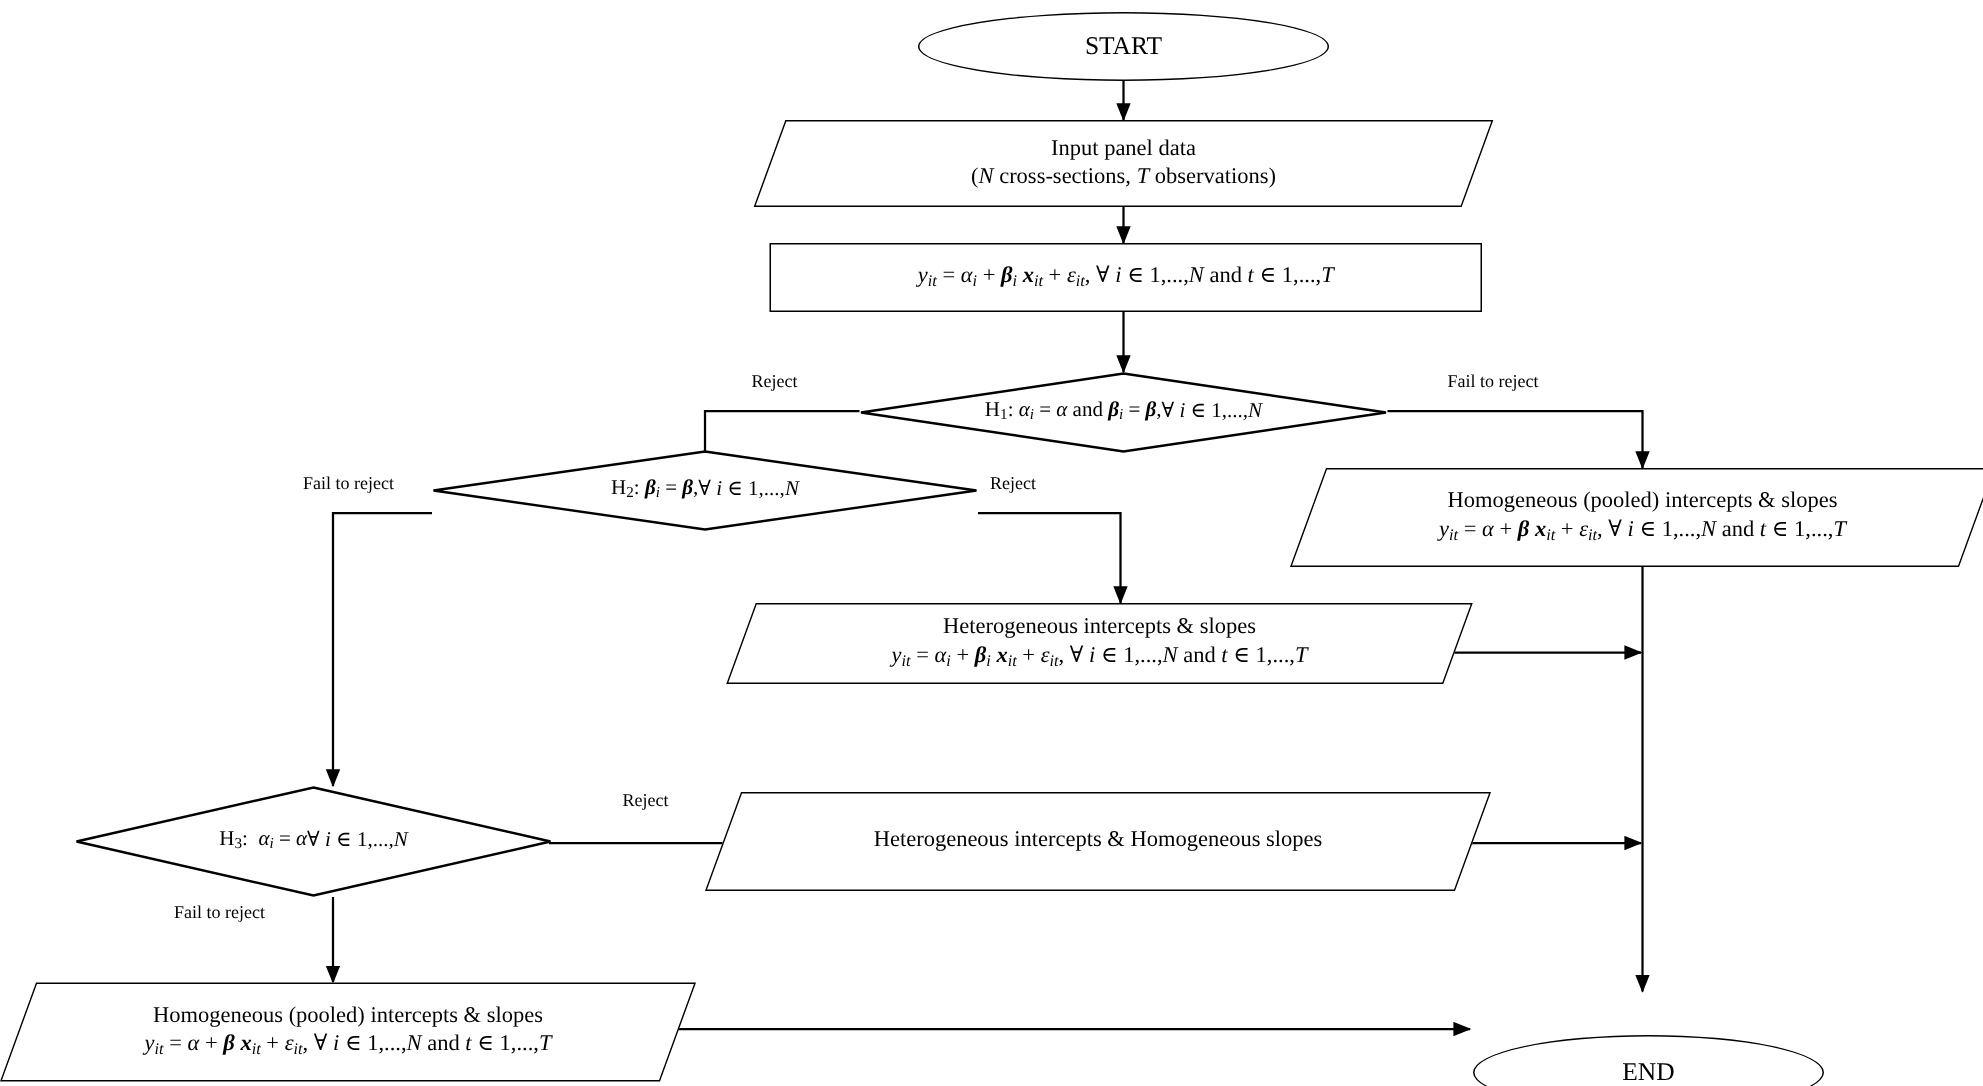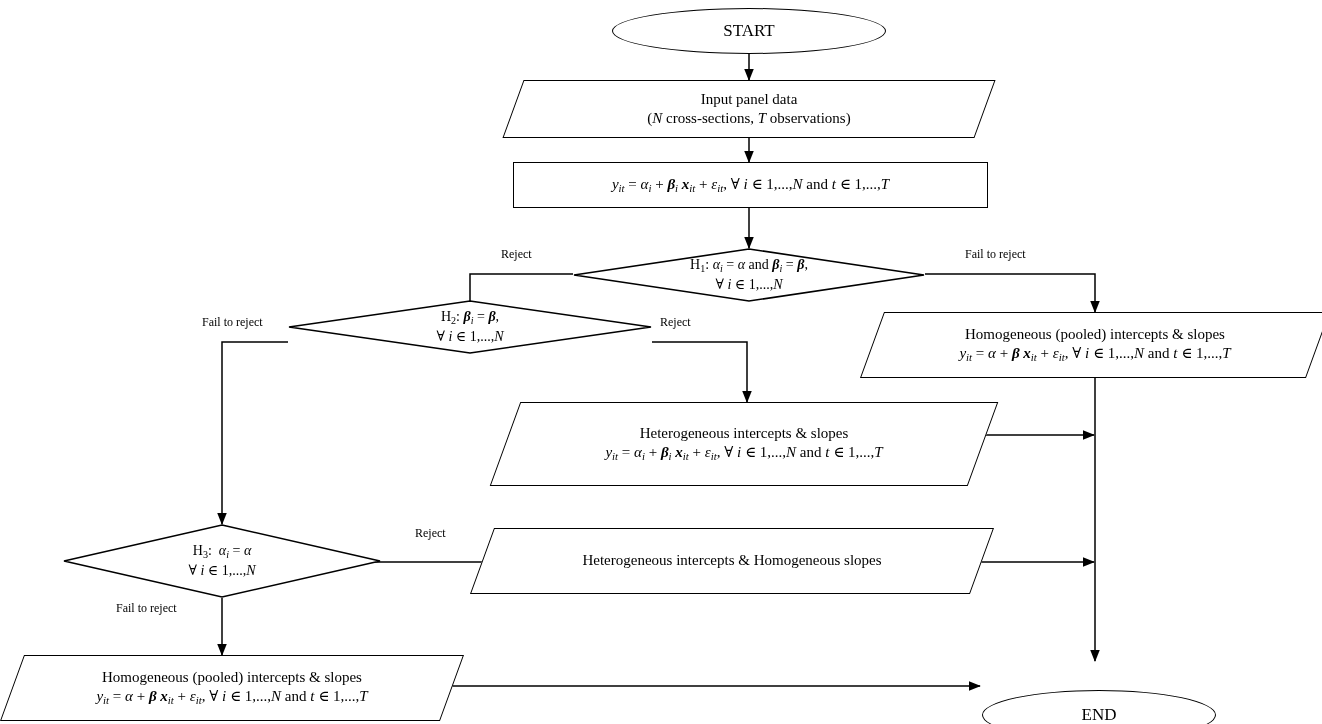--- a/index.html
+++ b/index.html
@@ -86,21 +86,20 @@
     position: absolute;
     left: 0; top: 0;
     width: 100%; height: 100%;
     z-index: 1;
   }
   .decision .content {
     position: relative;
     z-index: 2;
     width: 100%;
     display: flex;
-    flex-direction: column;
     align-items: center;
     justify-content: center;
   }
 
   
   .edge-label {
     position: absolute;
     font-size: 12px;
     white-space: nowrap;
     background: transparent;
@@ -192,21 +191,21 @@
     <div class="content">
       <span class="line1">
         H<span class="sub nm">2</span>: <span class="mb">β</span><span class="sub mi">i</span> = <span class="mb">β</span>,
       </span>
       <span class="line2">
         ∀ <span class="mi">i</span> ∈ 1,...,<span class="mi">N</span>
       </span>
     </div>
   </div>
 
-  <div class="node decision" style="left:63px; top:524px; width:318px; height:74px;align-items:center;">
+  <div class="node decision" style="left:50px; top:524px; width:318px; height:74px;align-items:center;">
     <svg class="diamond-svg" viewBox="0 0 318 74" preserveAspectRatio="none">
       <polygon points="159,1 317,37 159,73 1,37" fill="#fff" stroke="#000" stroke-width="1.6" vector-effect="non-scaling-stroke"></polygon>
     </svg>
     <div class="content">
       <span class="line1">
         H<span class="sub nm">3</span>:&nbsp; <span class="mi">α</span><span class="sub mi">i</span> = <span class="mi">α</span>
       </span>
       <span class="line2">
         ∀ <span class="mi">i</span> ∈ 1,...,<span class="mi">N</span>
       </span>
@@ -216,21 +215,21 @@
   <div class="node data-shape" style="left:872px; top:312px; width:446px; height:66px;">
     <div class="skewbox"></div>
     <div class="content">
       <span class="line1">Homogeneous (pooled) intercepts &amp; slopes</span>
       <span class="line2">
         <span class="mi">y</span><span class="sub mi">it</span> = <span class="mi">α</span> + <span class="mb">β</span> <span class="mb">x</span><span class="sub mi">it</span> + <span class="mi">ε</span><span class="sub mi">it</span>, ∀ <span class="mi">i</span> ∈ 1,...,<span class="mi">N</span> and <span class="mi">t</span> ∈ 1,...,<span class="mi">T</span>
       </span>
     </div>
   </div>
 
-  <div class="node data-shape" style="left:505px; top:402px; width:478px; height:84px;">
+  <div class="node data-shape" style="left:494px; top:402px; width:478px; height:54px;">
     <div class="skewbox"></div>
     <div class="content">
       <span class="line1">Heterogeneous intercepts &amp; slopes</span>
       <span class="line2">
         <span class="mi">y</span><span class="sub mi">it</span> = <span class="mi">α</span><span class="sub mi">i</span> + <span class="mb">β</span><span class="sub mi">i</span> <span class="mb">x</span><span class="sub mi">it</span> + <span class="mi">ε</span><span class="sub mi">it</span>, ∀ <span class="mi">i</span> ∈ 1,...,<span class="mi">N</span> and <span class="mi">t</span> ∈ 1,...,<span class="mi">T</span>
       </span>
     </div>
   </div>
 
   <div class="node data-shape" style="left:482px; top:528px; width:500px; height:66px;text-align:right;">

